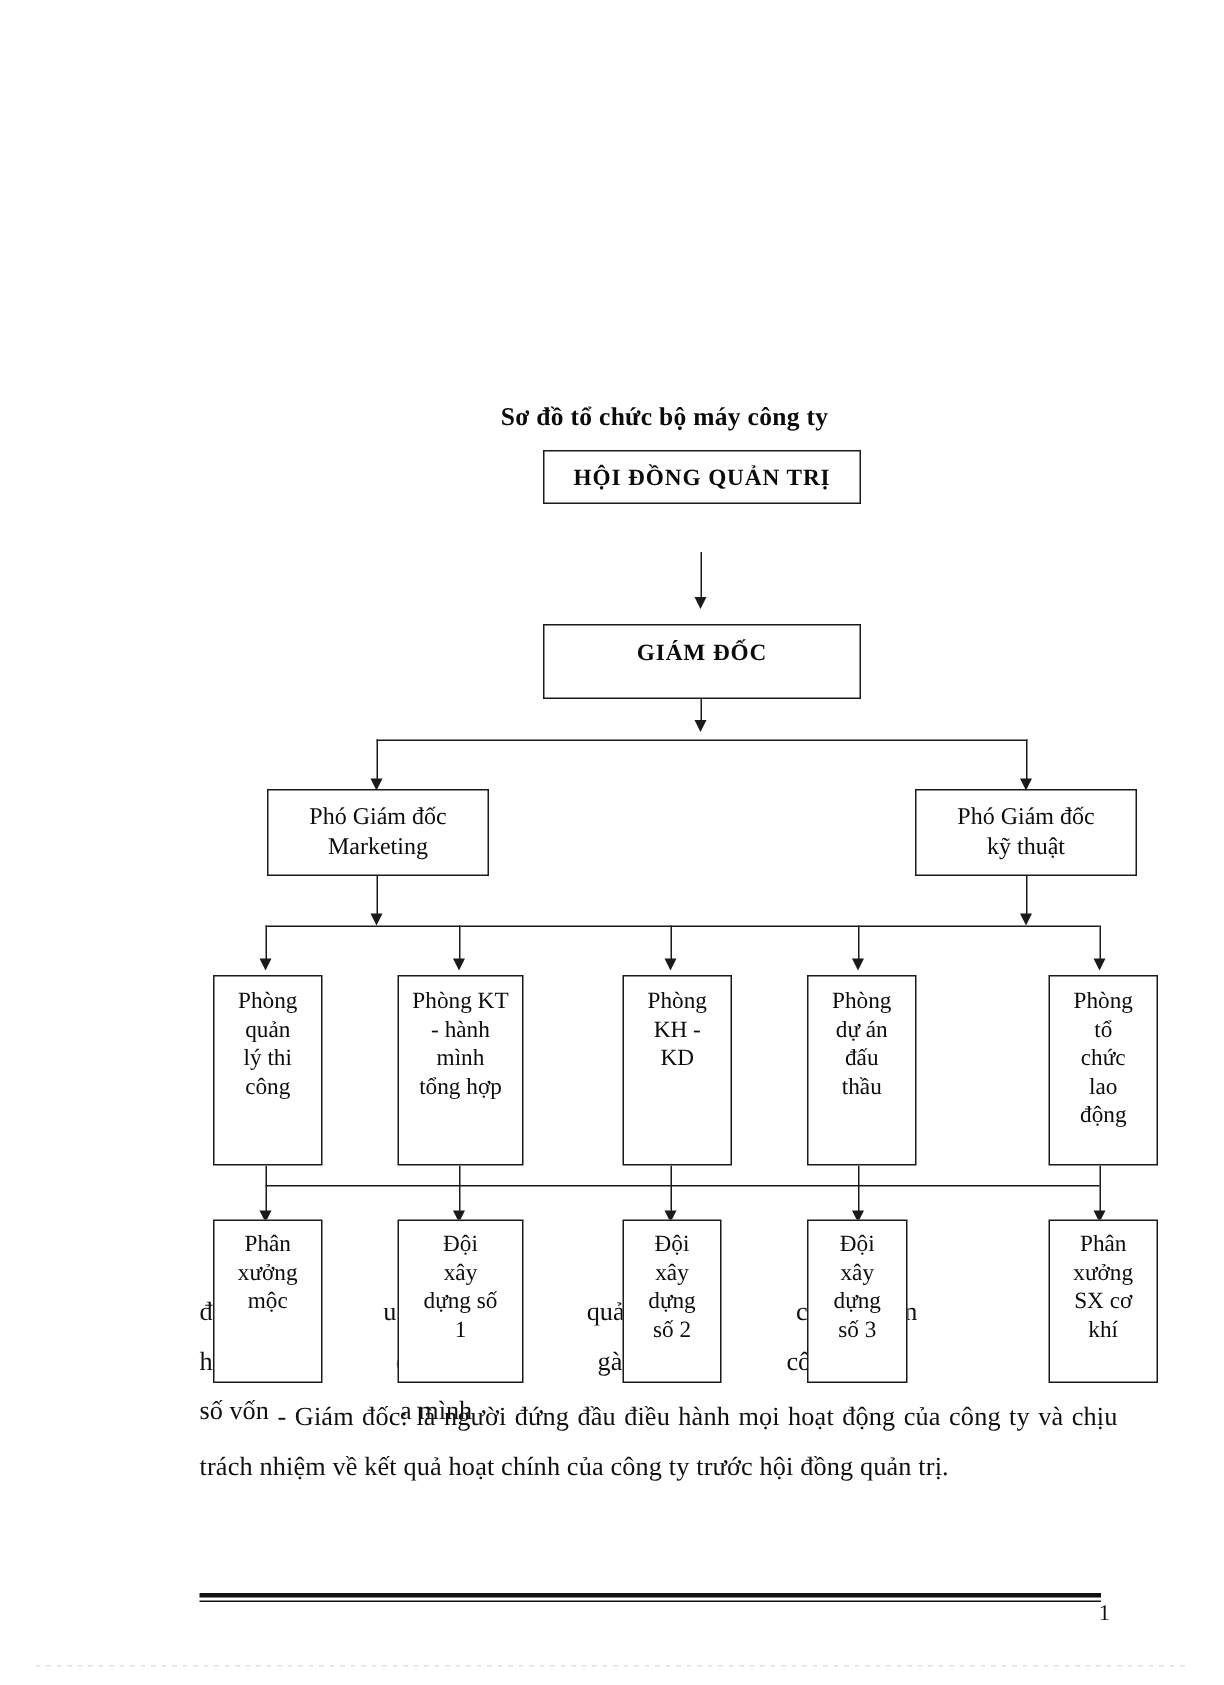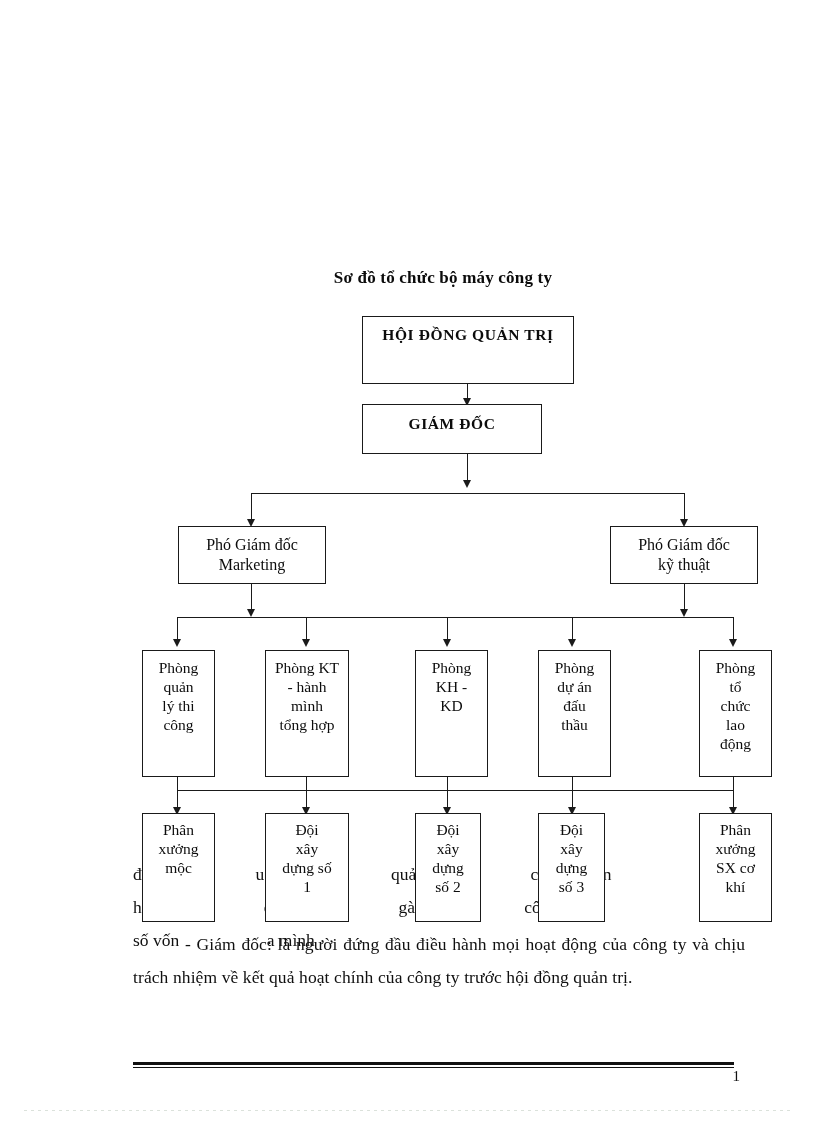--- a/index.html
+++ b/index.html
@@ -203,28 +203,28 @@
 
 
   <div class="heading" id="diagram-heading">Sơ đồ tổ chức bộ máy công ty</div>
 
   <div class="bg-text" style="left:133px; top:858px;">đồng                    u trách                    quản lý                    công ty, lãn</div>
   <div class="bg-text" style="left:133px; top:891px;">hoạt đ                    e với c                    gành,                    công ty, là</div>
   <div class="bg-text" style="left:133px; top:924px;">số vốn                    a mình</div>
 
   <div id="org-chart">
 
-    <div class="node node-top" style="left:362px; top:16px; width:212px; height:68px;">
+    <div class="node node-top" style="left:362px; top:0; width:212px; height:36px;">
       <span class="label">HỘI ĐỒNG QUẢN TRỊ</span>
     </div>
 
     <div class="vline" style="left:467px; top:68px; height:32px;"></div>
     <div class="arrow" style="left:463px; top:98px;"></div>
 
-    <div class="node node-mid" style="left:362px; top:104px; width:180px; height:50px;
+    <div class="node node-mid" style="left:362px; top:116px; width:212px; height:50px;
                                       font-weight:bold; font-size:15.5px; letter-spacing:.6px; padding-top:9px;">
       <span class="label">GIÁM ĐỐC</span>
     </div>
 
     <div class="vline" style="left:467px; top:152px; height:32px;"></div>
     <div class="arrow" style="left:463px; top:180px;"></div>
     <div class="hline" style="left:251px; top:193px; width:434px;"></div>
     <div class="vline" style="left:251px; top:193px; height:30px;"></div>
     <div class="arrow" style="left:247px; top:219px;"></div>
     <div class="vline" style="left:684px; top:193px; height:30px;"></div>

